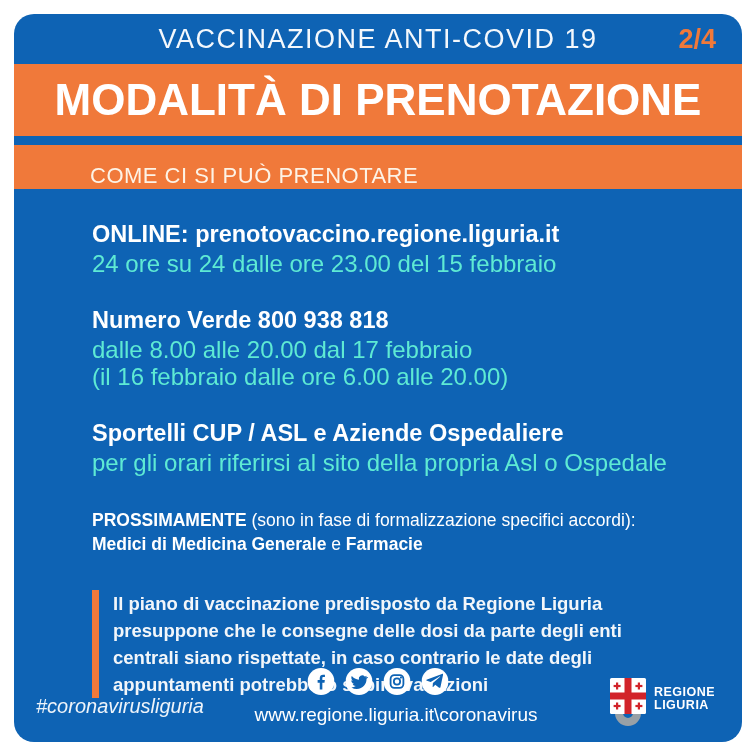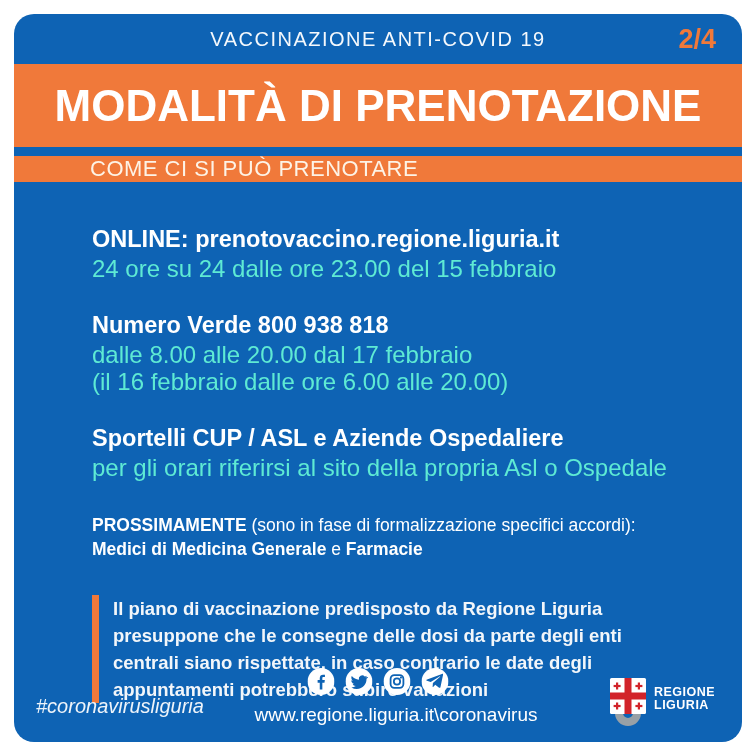--- a/index.html
+++ b/index.html
@@ -15,40 +15,40 @@
     font-family:"Liberation Sans", sans-serif;}
   .card{
     position:absolute;left:14px;top:14px;width:728px;height:728px;
     background:var(--blue);border-radius:20px;overflow:hidden;color:#fff;
   }
   
   .header{
     position:relative;height:50px;display:flex;align-items:center;justify-content:center;
   }
   .header-title{
-    font-size:20px;font-weight:400;letter-spacing:1.5px;color:#f4f8fc;
+    font-size:27px;font-weight:400;letter-spacing:1.5px;color:#f4f8fc;
   }
   .page-indicator{
     position:absolute;right:26px;top:10px;font-size:27px;font-weight:bold;color:var(--orange);
   }
   
   .banner{
-    height:83px;background:var(--orange);display:flex;align-items:center;justify-content:center;
+    height:72px;background:var(--orange);display:flex;align-items:center;justify-content:center;
   }
   .banner-title{
     font-size:44px;font-weight:bold;letter-spacing:0px;color:#fff;
   }
   .stripe{height:9px;background:var(--blue);}
   .subbanner{
-    height:26px;background:var(--orange);display:flex;align-items:center;
+    height:44px;background:var(--orange);display:flex;align-items:flex-end;
     padding-left:76px;
   }
   .subbanner-title{font-size:22px;color:var(--cream);letter-spacing:0.5px;}
   
-  .body{padding:30px 50px 0 78px;margin-top:12px;}
+  .body{padding:30px 50px 0 78px;}
   .section{margin-bottom:28px;}
   .section-heading{font-size:23.5px;font-weight:bold;line-height:31px;}
   .section-line{font-size:24px;line-height:27px;color:#5eead4;}
   .upcoming{margin-top:32px;font-size:17.5px;line-height:24px;}
   .upcoming .b{font-weight:bold;}
   .note{
     margin-top:34px;border-left:7px solid var(--orange);
     padding-left:14px;max-width:660px;
     font-size:18.5px;font-weight:bold;line-height:27px;color:#f2f6fa;
   }

